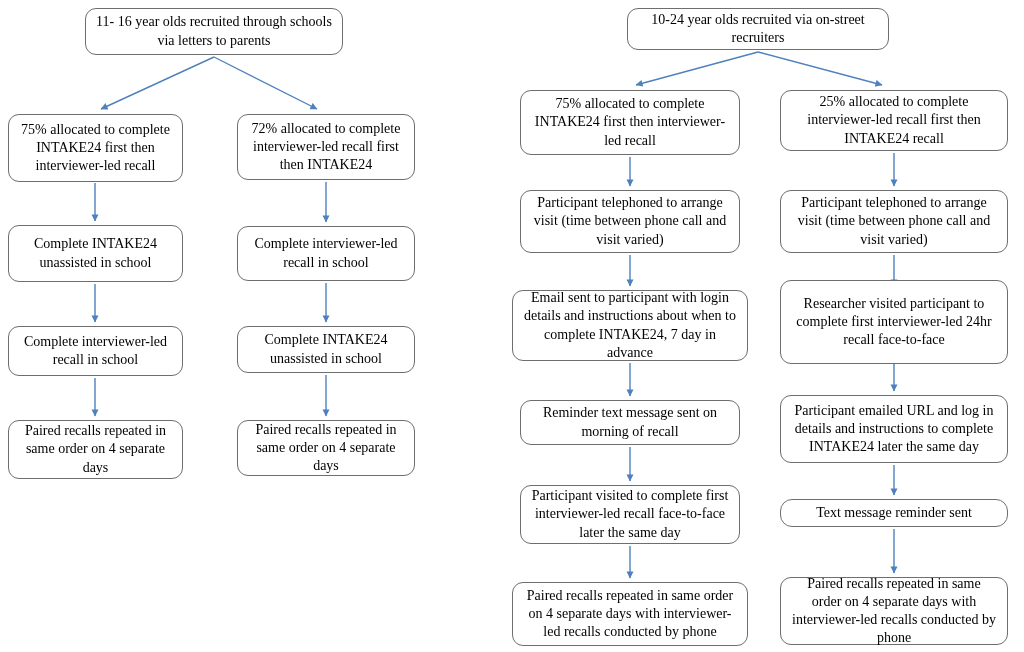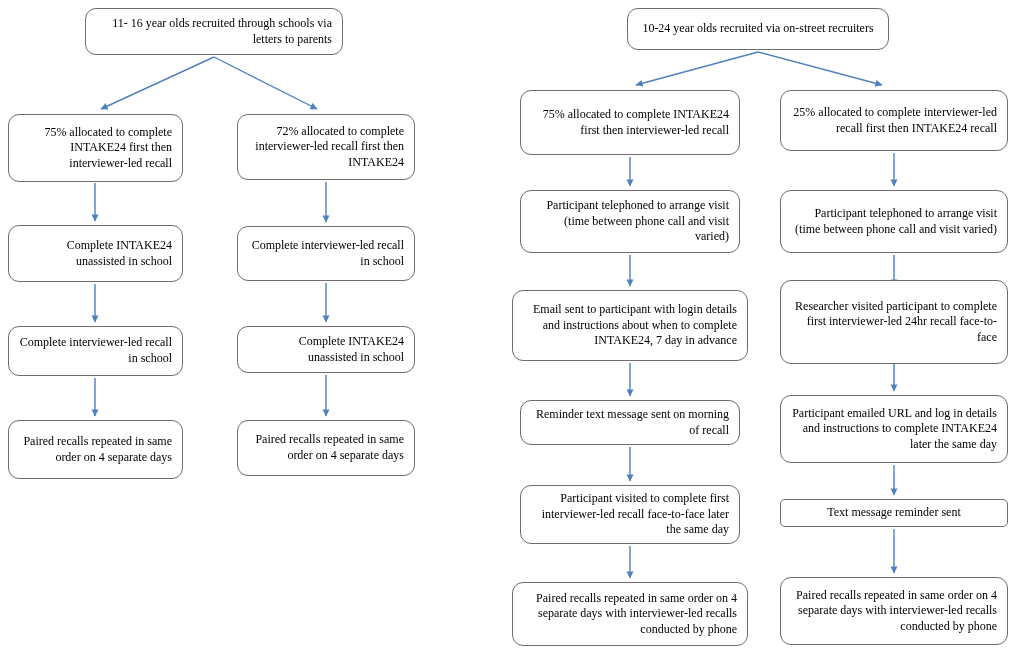--- a/index.html
+++ b/index.html
@@ -19,26 +19,26 @@
   }
   .node{
     position:absolute;
     box-sizing:border-box;
     background:var(--box-fill);
     border:1.4px solid var(--box-border);
     border-radius:11px;
     display:flex;
     align-items:center;
     justify-content:center;
-    text-align:right;
-    font-size:12px;
+    text-align:center;
+    font-size:14px;
     line-height:1.3;
     padding:3px 10px;
   }
-  .node.small{border-radius:5px;padding:3px 8px;}
+  .node.small{border-radius:12px;padding:3px 8px;}
   .arrows{
     position:absolute;
     left:0;top:0;
     pointer-events:none;
   }
   .arrows line{
     stroke:var(--arrow);
     stroke-width:1.4;
   }
 </style>

